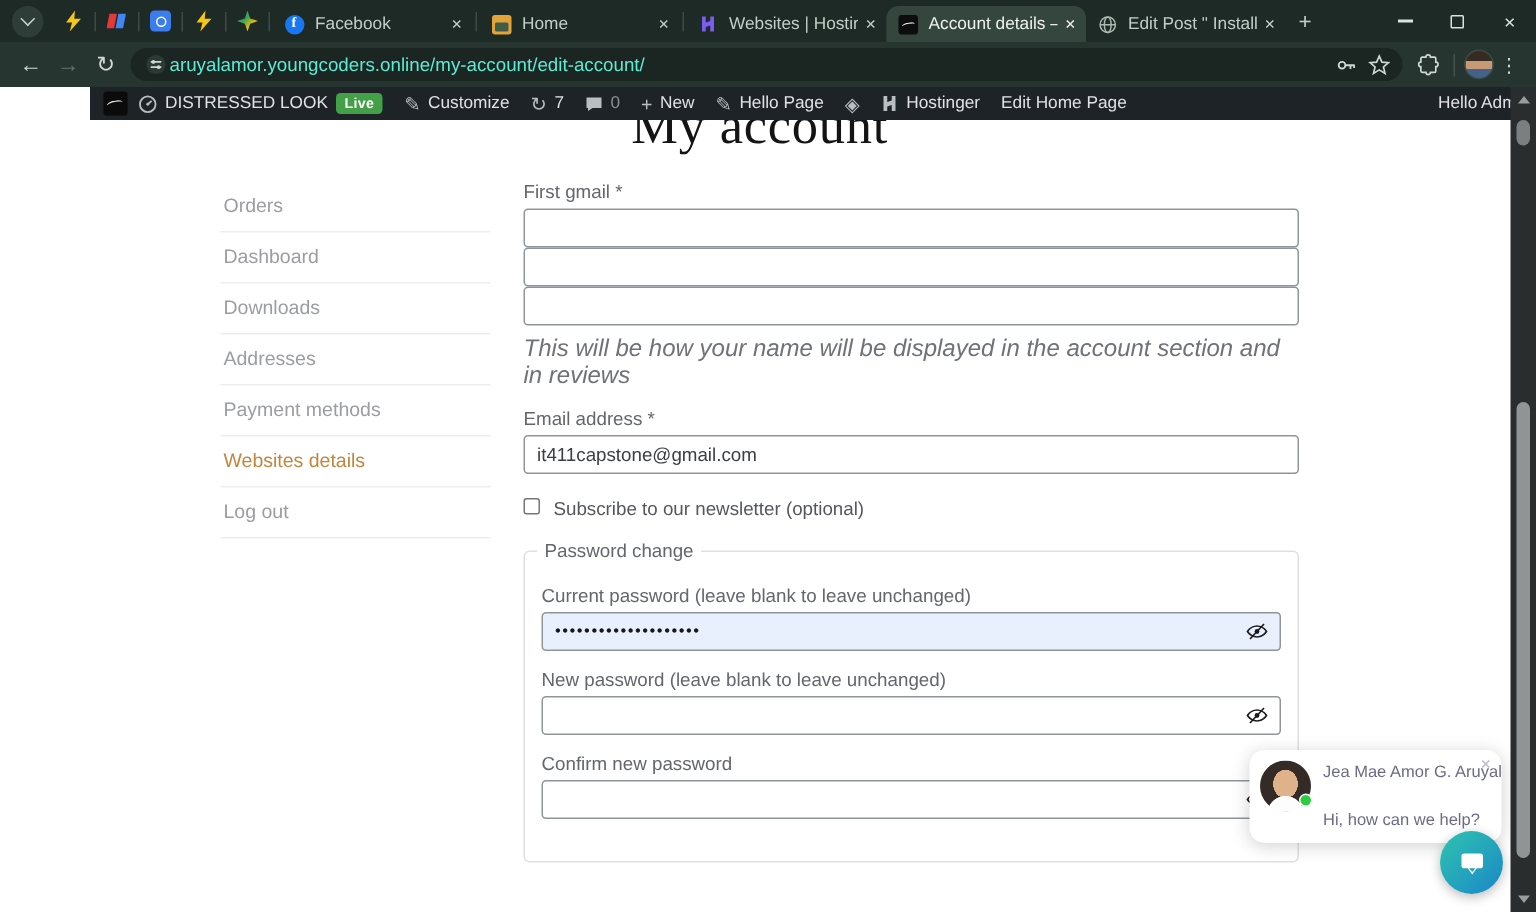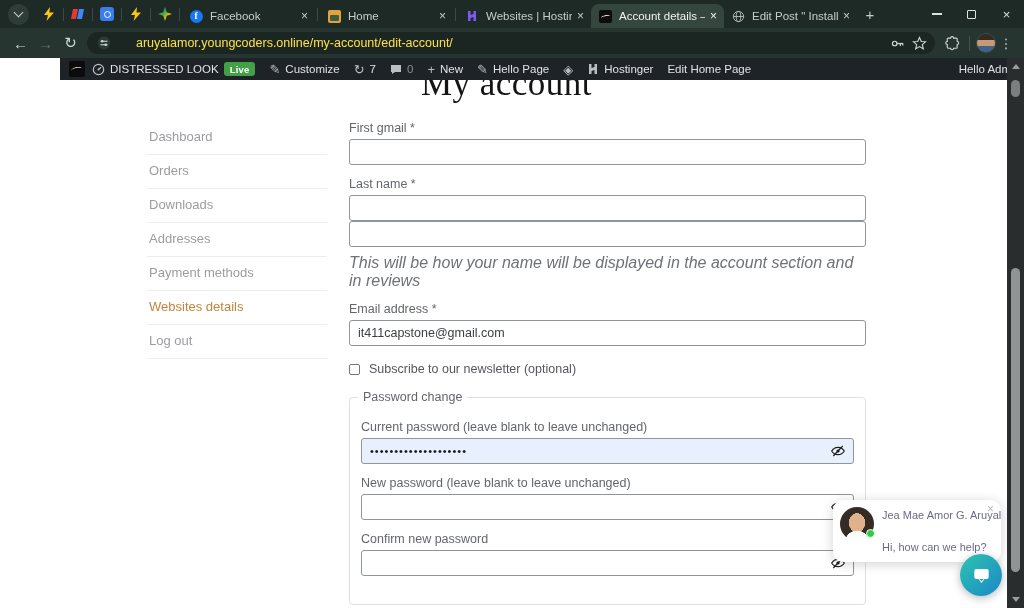--- a/index.html
+++ b/index.html
@@ -37,21 +37,21 @@
   .ic-x { font-size:13px; }
 
   
   .toolbar { position:absolute; top:28px; left:0; width:1024px; height:30px; background:#273530;
              display:flex; align-items:center; padding:0 8px; }
   .navbtn { width:25px; height:25px; display:flex; align-items:center; justify-content:center;
             color:#cfd8d3; font-size:15px; border-radius:50%; }
   .navbtn.dim { color:#65736d; }
   .omnibox { flex:1; height:22px; margin:0 6px 0 4px; background:#1b2622; border-radius:11px;
              display:flex; align-items:center; padding:0 5px 0 10px; }
-  .omni-url { color:#fde047; font-size:12.5px; margin-left:25px; flex:1; white-space:nowrap; overflow:hidden; }
+  .omni-url { color:#5eead4; font-size:12.5px; margin-left:2px; flex:1; white-space:nowrap; overflow:hidden; }
   .obtn { width:22px; height:22px; display:flex; align-items:center; justify-content:center; }
   .tb-right { display:flex; align-items:center; }
   .vdiv { width:1px; height:15px; background:#43524c; margin:0 6px; }
   .avatar { width:20px; height:20px; border-radius:50%; overflow:hidden;
             background:linear-gradient(to bottom,#362b22 0 36%, #c59a74 36% 68%, #44618c 68%); border:1px solid #3a4a44;}
   .kebab { color:#cfd8d3; font-size:13px; width:20px; text-align:center; }
 
   
   .adminbar { position:absolute; top:58px; left:16px; width:1024px; height:22px; background:#1d2327;
               display:flex; align-items:center; color:#e0e2e4; font-size:11.5px;margin-left:44px; }
@@ -76,21 +76,21 @@
   .wrapper { display:flex; gap:22px; }
   .sidebar { width:180px; flex:0 0 auto; }
   .side-item { padding:8px 2px 10px; border-bottom:1px solid #ededed; color:#9b9da1; font-size:13px; }
   .side-item.active { color:#c2853e; }
   .formcol { flex:1; }
   .flabel { font-size:12.5px; color:#63666b; margin:12px 0 4px; }
   .flabel.first { margin-top:0; }
   .finput { width:100%; height:26px; border:1px solid #8f9599; border-radius:3px; background:#fff;
             padding:0 8px; font-size:12.5px; color:#3c4043; font-family:inherit; outline:none; }
   .hint { font-size:16px; font-style:italic; color:#6f7276; margin:7px 0 2px; }
-  .check-row { display:flex; align-items:center; gap:9px; margin:16px 0 14px; }
+  .check-row { display:flex; gap:9px; margin:16px 0 14px; }
   .checkbox { width:11px; height:11px; border:1px solid #767676; border-radius:2px; background:#fff; flex:0 0 auto; }
   .check-label { font-size:12.5px; color:#54575c; }
   fieldset.pwbox { border:1px solid #e0e0e0; border-radius:4px; padding:4px 11px 28px; margin-top:4px; }
   fieldset.pwbox legend { font-size:12.5px; color:#63666b; padding:0 5px; margin-left:-3px; }
   .pw-wrap { position:relative; }
   .pw-input { padding-right:30px; }
   .pw-filled { background:#e8f0fe; font-size:11px; letter-spacing:1px; color:#17181a; }
   .eye { position:absolute; right:8px; top:5px; width:16px; height:16px; }
 
   
@@ -318,34 +318,33 @@
           <line x1="10" y1="10" x2="14" y2="14" stroke="#b9bec2" stroke-width="1.6"></line>
         </svg>
     </span>
   </div>
 
   <div class="page">
     <div class="content">
       <h1 class="page-title">My account</h1>
       <div class="wrapper">
         <nav class="sidebar">
+          <div class="side-item">Orders</div>
           <div class="side-item">Dashboard</div>
-          <div class="side-item">Orders</div>
           <div class="side-item">Downloads</div>
           <div class="side-item">Addresses</div>
           <div class="side-item">Payment methods</div>
           <div class="side-item active">Websites details</div>
           <div class="side-item">Log out</div>
         </nav>
 
         <div class="formcol">
           <div class="flabel first">First gmail *</div>
           <input class="finput" type="text" style="">
 
-          <div class="flabel">Last name *</div>
           <input class="finput" type="text" style="">
 
           <input class="finput" type="text" style="">
           <div class="hint">This will be how your name will be displayed in the account section and in reviews</div>
 
           <div class="flabel">Email address *</div>
           <input class="finput" type="text" value="it411capstone@gmail.com" style="">
 
           <div class="check-row">
             <span class="checkbox"></span>

